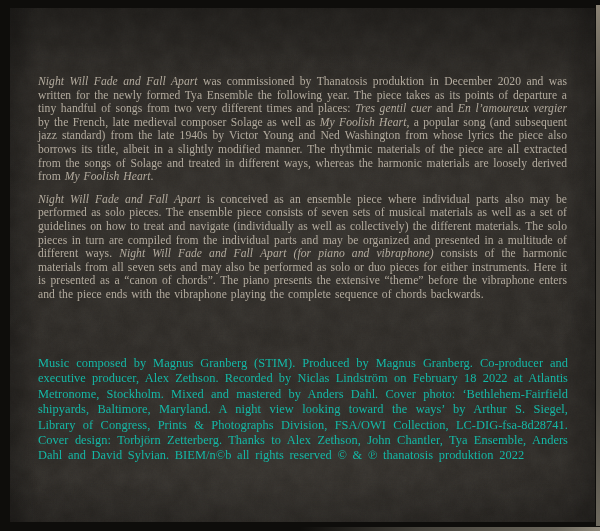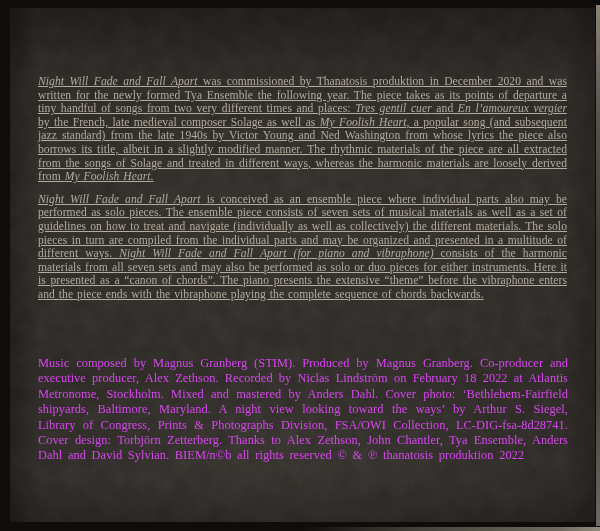--- a/index.html
+++ b/index.html
@@ -18,30 +18,30 @@
     position:absolute;inset:0;z-index:1;
     background:
       radial-gradient(420px 170px at 46% 88%, rgba(216,207,190,0.055), rgba(0,0,0,0) 70%),
       radial-gradient(520px 240px at 50% 42%, rgba(222,214,200,0.04), rgba(0,0,0,0) 75%),
       linear-gradient(90deg, rgba(0,0,0,0.28), rgba(0,0,0,0) 5%, rgba(0,0,0,0) 94%, rgba(0,0,0,0.22)),
       linear-gradient(0deg, rgba(0,0,0,0.20), rgba(0,0,0,0) 9%, rgba(0,0,0,0) 86%, rgba(0,0,0,0.30));
   }
   .notes{
     position:absolute;left:28px;top:67px;width:529px;z-index:2;
     color:#b3ab9e;font-size:11.6px;line-height:13.6px;
-    text-align:justify;word-spacing:1px;letter-spacing:0.05px;text-decoration:underline;
+    text-align:justify;word-spacing:1px;letter-spacing:0.05px;
   }
   .notes p{margin:0 0 9px 0;}
   .notes em{font-style:italic;}
   .signature{
     text-align:right;margin-top:2px;color:#b7afa2;
   }
   .credits{
     position:absolute;left:28px;top:348px;width:530px;z-index:2;
-    color:#d946ef;font-size:12.4px;line-height:15.4px;
+    color:#14b8a6;font-size:12.4px;line-height:15.4px;
     text-align:justify;word-spacing:2.5px;letter-spacing:0.05px;
   }
   .credits p{margin:0;}
   .edge-right{
     position:absolute;left:596px;top:5px;width:4px;height:521px;
     background:linear-gradient(180deg,#8a8274 0%,#55524a 22%,#3f3c36 45%,#45423b 75%,#6e6a5f 100%);
   }
   .edge-bottom{
     position:absolute;left:300px;top:527px;width:300px;height:4px;
     background:linear-gradient(90deg,rgba(0,0,0,0),#45423b 40%,#6b675c 85%,#908a7c 100%);

